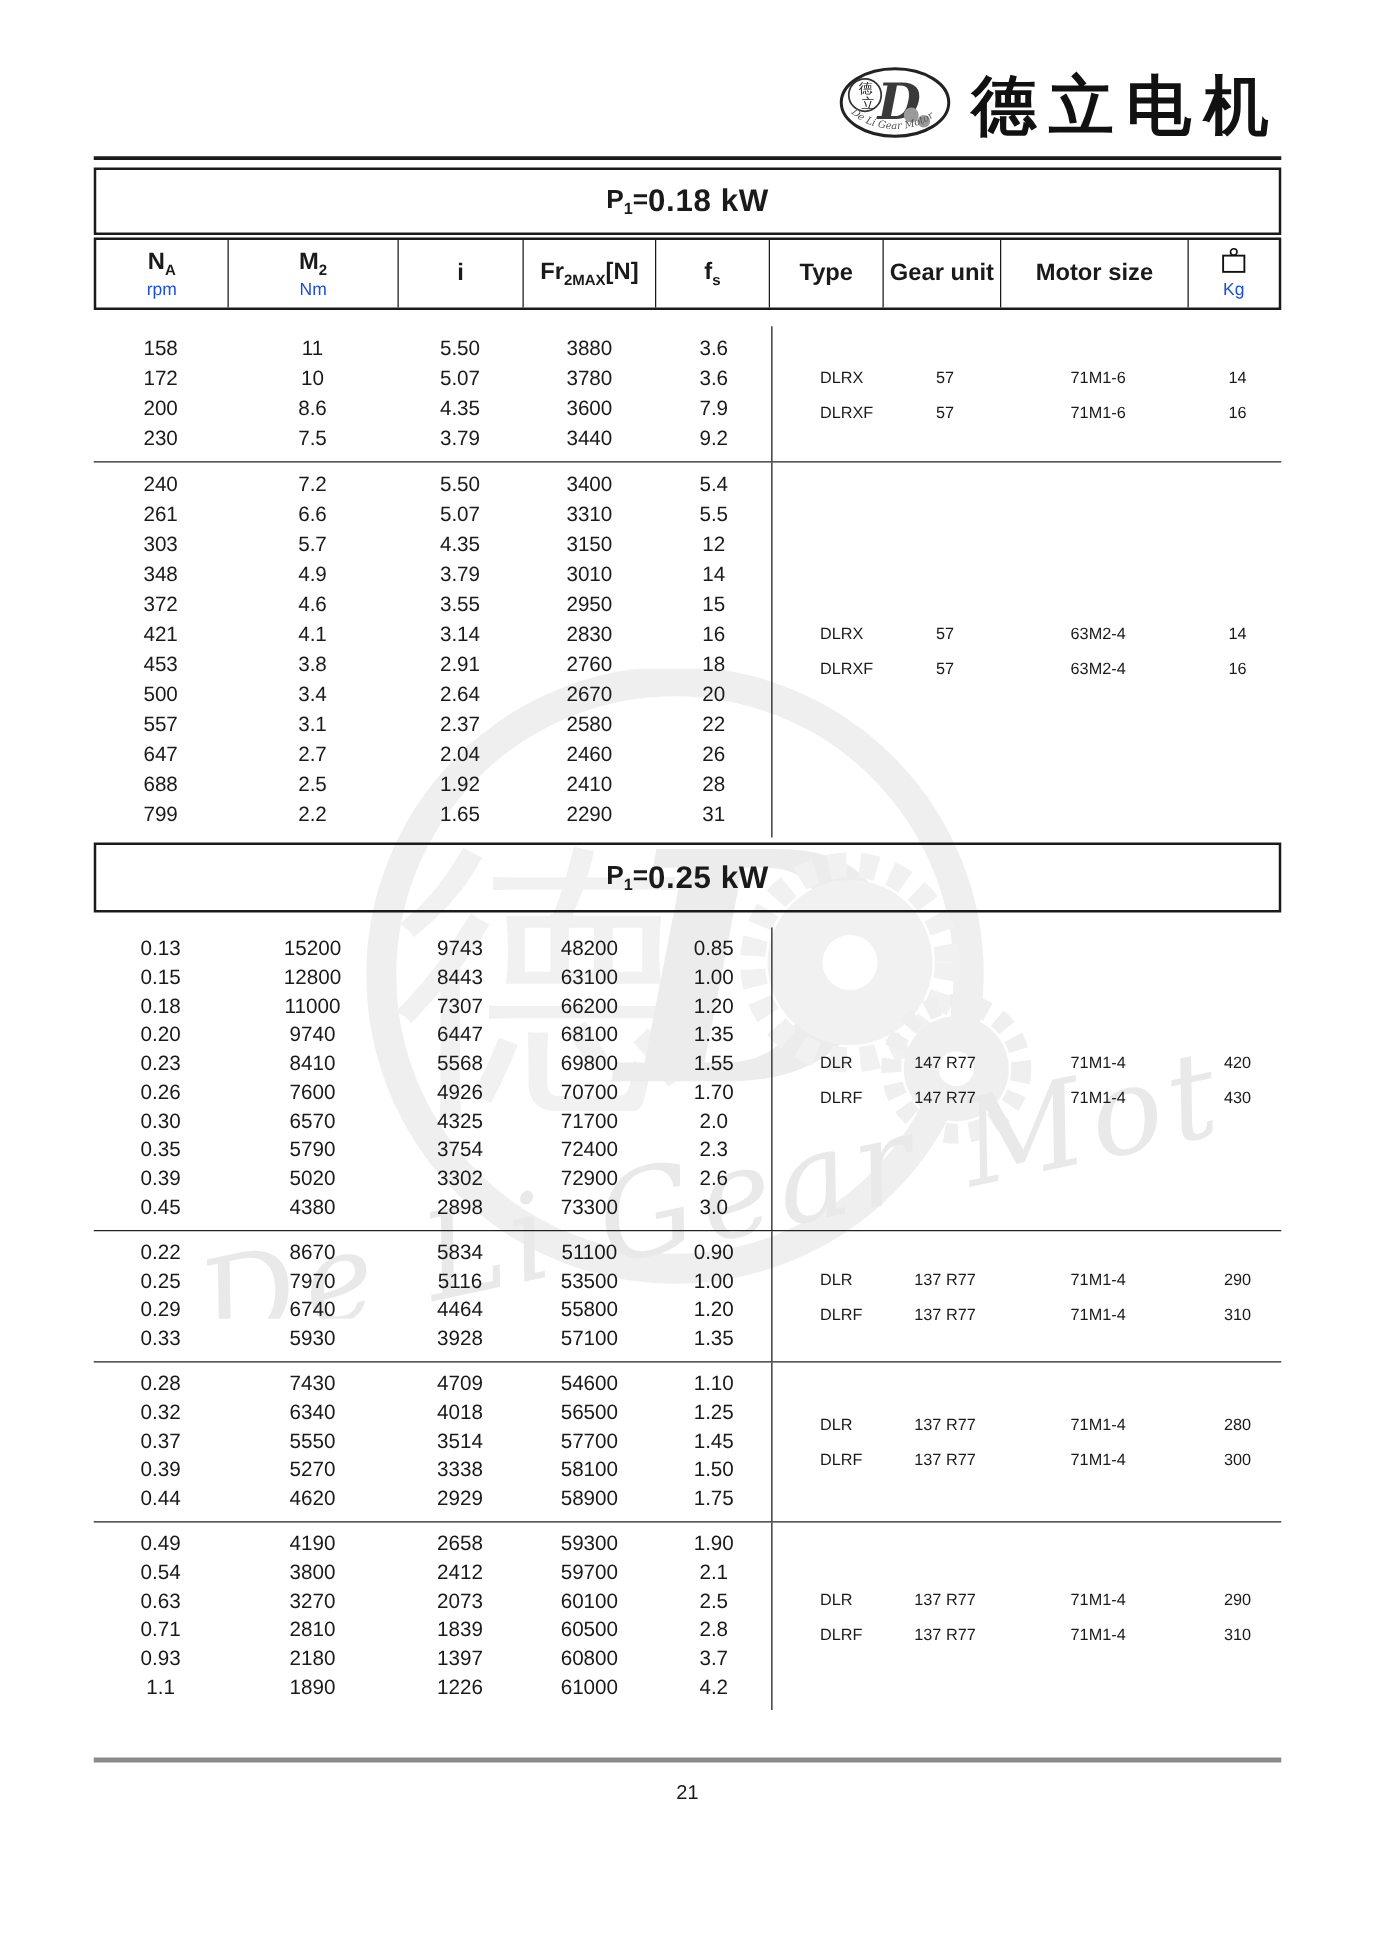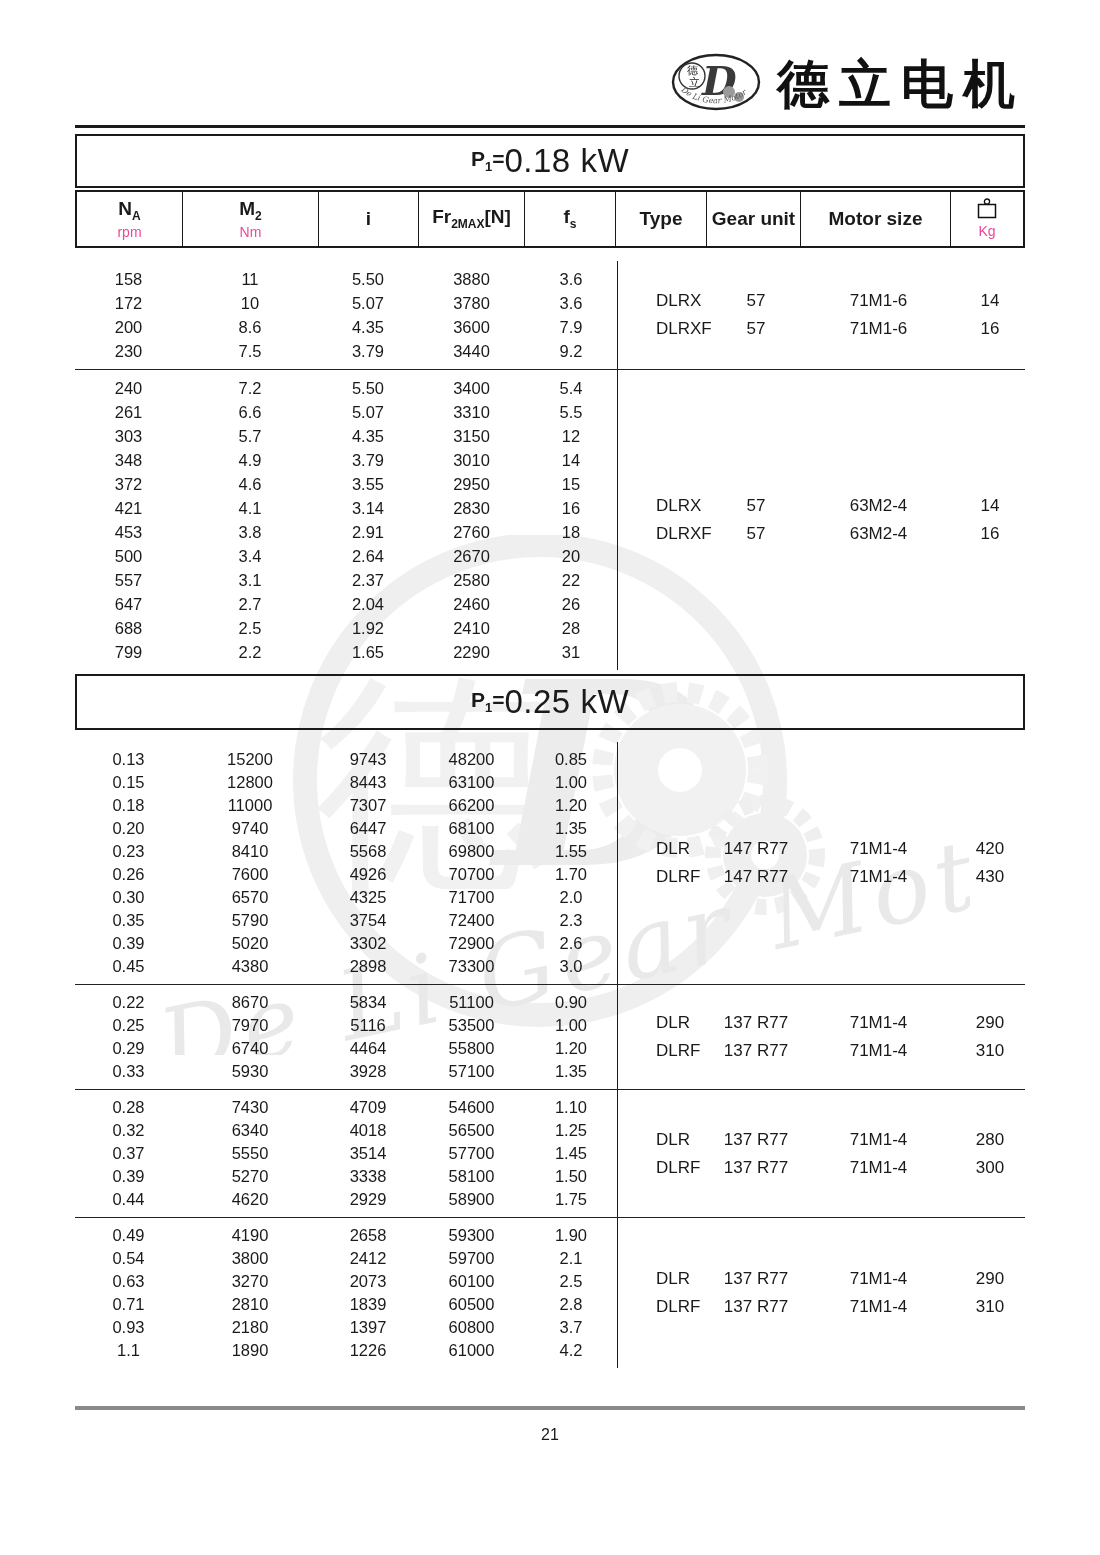--- a/index.html
+++ b/index.html
@@ -15,44 +15,44 @@
   .top-rule { margin-top:5px; height:3px; background:#1a1a1a; }
   .title-row { position:relative; margin-top:14px; height:30px; }
   .title-cn { position:absolute; left:0; top:0; font-size:21px; font-weight:bold; }
   .title-en { position:absolute; left:509px; top:2px; font-size:20px; font-weight:bold; }
 
   
   .power-box { margin-top:6px; height:54px; border:2px solid #1a1a1a; display:flex; align-items:center; justify-content:center; background:transparent; }
   .power-box.second { margin-top:4px; height:56px; }
   .p-label { font-size:21px; font-weight:bold; }
   .p-label sub { font-size:13px; font-weight:bold; }
-  .p-value { font-size:33px; font-weight:normal; letter-spacing:0.5px; }
+  .p-value { font-size:25px; font-weight:bold; letter-spacing:0.5px; }
 
   
   .col-header { margin-top:2px; height:58px; border:2px solid #1a1a1a; display:grid;
     grid-template-columns:106px 136px 100px 106px 91px 91px 94px 150px 72px; }
   .hc { border-right:1.5px solid #1a1a1a; display:flex; flex-direction:column; align-items:center; justify-content:center; line-height:1.15; }
   .hc:last-child { border-right:none; }
   .hc-main { font-size:19px; font-weight:bold; }
   .hc-main sub { font-size:12px; font-weight:bold; }
-  .hc-unit { font-size:14px; color:#ec4899; }
+  .hc-unit { font-size:14px; color:#1d4ed8; }
   .kg-cell { gap:1px; }
 
   
   .blocks { margin-top:13px; }
   .blocks.t1 { margin-top:12px; }
   .block { display:flex; }
   .block.sep { border-bottom:1.5px solid #222; }
   .block-left { width:542px; display:grid; grid-template-columns:107px 136px 100px 107px 92px; padding:6px 0; align-content:center; }
   .cell { display:flex; align-items:center; justify-content:center; font-size:16.5px; }
   .t0 .cell { height:24px; }
   .t1 .cell { height:23px; }
   .block-right { width:408px; border-left:1.3px solid #1a1a1a; display:flex; align-items:center; }
   .models { width:100%; }
-  .model-line { display:grid; grid-template-columns:91px 94px 151px 72px; height:28px; align-items:center; font-size:17px; }
+  .model-line { display:grid; grid-template-columns:91px 94px 151px 72px; height:28px; align-items:center; font-size:13px; }
   .mcell { text-align:center; }
   .m-type { text-align:left; padding-left:38px; }
 
   
   .footer-rule { margin-top:38px; height:4px; background:#8a8a8a; }
   .page-number { margin-top:16px; text-align:center; font-size:16px; }
 </style>
 </head>
 <body>
 

